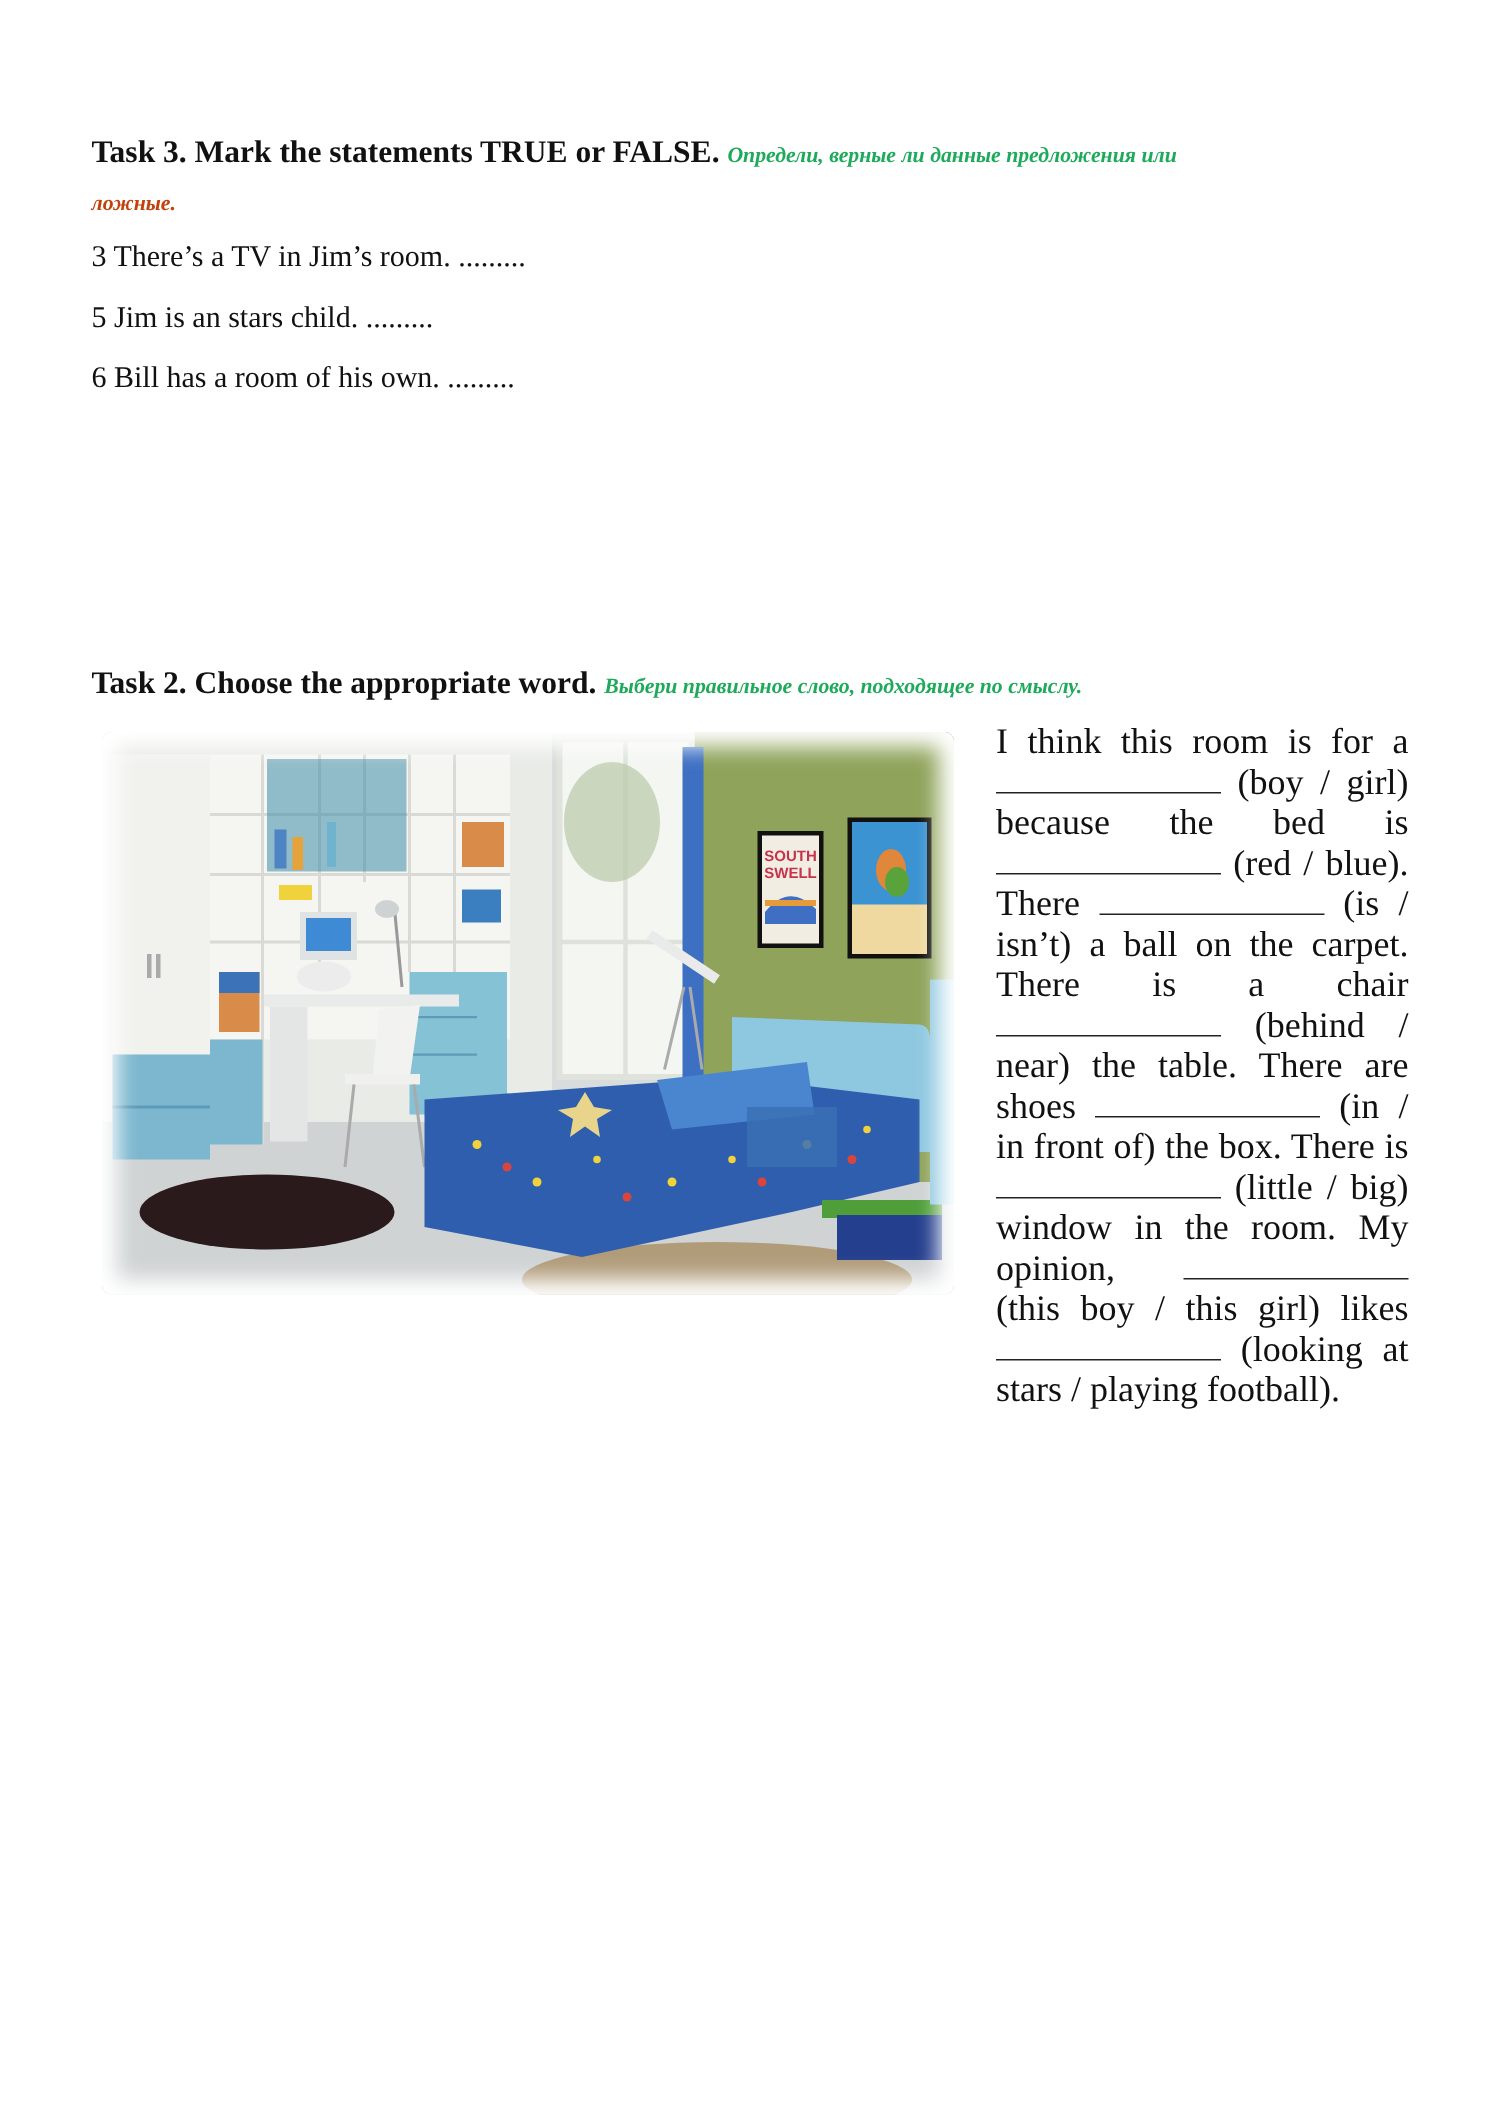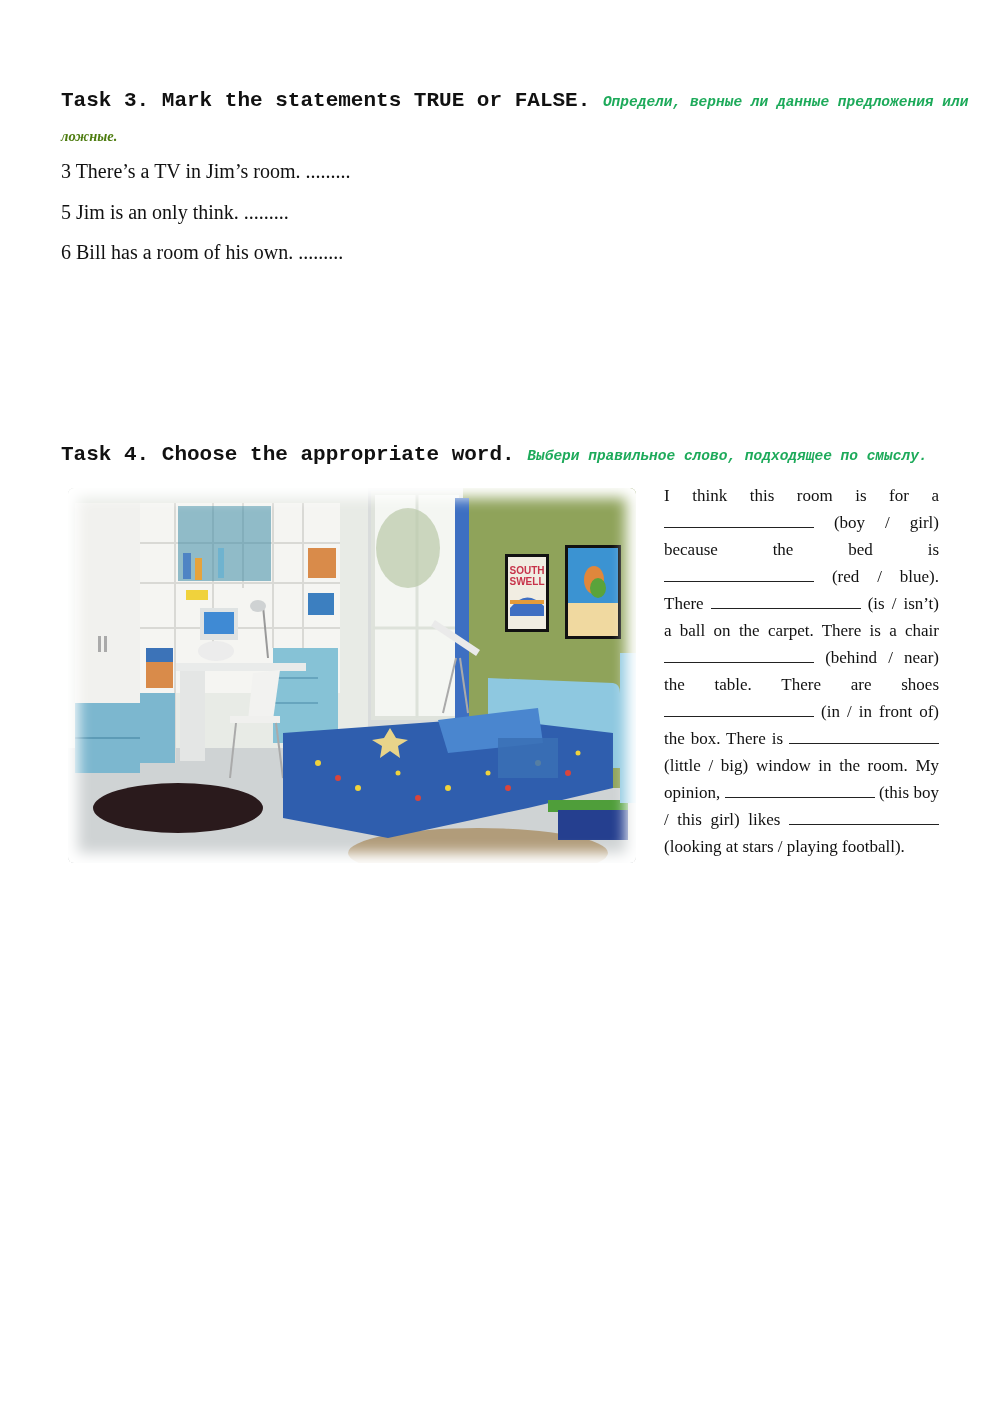--- a/index.html
+++ b/index.html
@@ -11,41 +11,41 @@
       width: 1000px;
       height: 1413px;
       position: relative;
       overflow: hidden;
       font-family: "Liberation Serif", "DejaVu Serif", serif;
       color: #111111;
     }
     .task-heading {
       position: absolute;
       left: 61px;
-      font-family: Liberation Mono, monospace;
+      font-family: Liberation Serif, serif;
       font-weight: bold;
       font-size: 21px;
       color: #111;
       white-space: nowrap;
     }
     .task-heading .ru {
       font-style: italic;
       font-weight: bold;
       font-size: 14.5px;
       color: #1daa5a;
     }
     .ru-cont {
       position: absolute;
       left: 61px;
       top: 128px;
       font-family: "Liberation Serif", serif;
       font-style: italic;
       font-weight: bold;
       font-size: 14.5px;
-      color: #4d7c0f;
+      color: #c2410c;
     }
     .t3-list {
       position: absolute;
       left: 61px;
       top: 156px;
       margin: 0;
       padding: 0;
       list-style: none;
     }
     .t3-list li {
@@ -70,21 +70,21 @@
       position: absolute;
       inset: 0;
       box-shadow: inset 0 0 14px 10px #ffffff;
       pointer-events: none;
     }
     .t4-text {
       position: absolute;
       left: 664px;
       top: 482px;
       width: 275px;
-      font-size: 17px;
+      font-size: 24px;
       line-height: 27px;
       text-align: justify;
       text-align-last: left;
     }
     .blank {
       display: inline-block;
       width: 150px;
       border-bottom: 1px solid #222;
       height: 17px;
       vertical-align: baseline;
@@ -100,32 +100,32 @@
 <div class="ru-cont">ложные.</div>
 
 <ul class="t3-list">
   <li>
     <span>3</span>
     <span>There’s a TV in Jim’s room.</span>
     <span>.........</span>
   </li>
   <li>
     <span>5</span>
-    <span>Jim is an only think.</span>
+    <span>Jim is an stars child.</span>
     <span>.........</span>
   </li>
   <li>
     <span>6</span>
     <span>Bill has a room of his own.</span>
     <span>.........</span>
   </li>
 </ul>
 
 <div class="task-heading" style="top:443px;">
-  <span>Task 4. Choose the appropriate word.</span>
+  <span>Task 2. Choose the appropriate word.</span>
   <span class="ru">Выбери правильное слово, подходящее по смыслу.</span>
 </div>
 
 <div class="photo">
   <svg width="568" height="375" viewBox="0 0 568 375" xmlns="http://www.w3.org/2000/svg">
 
     <rect x="0" y="0" width="568" height="375" fill="#d9dcdc"></rect>
     <rect x="0" y="260" width="568" height="115" fill="#cfd3d4"></rect>
 
     <rect x="0" y="0" width="300" height="260" fill="#e8ebe6"></rect>

